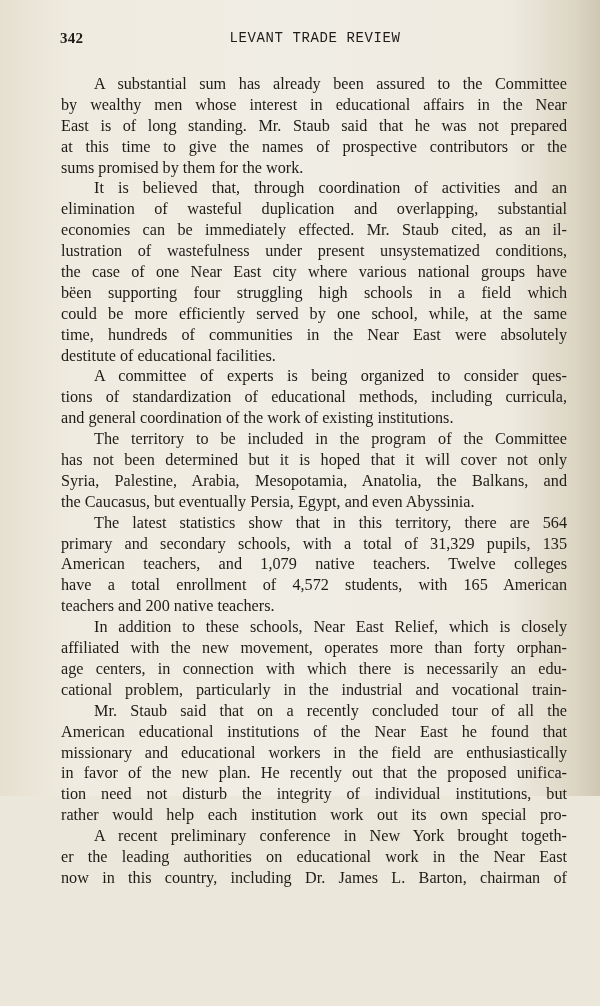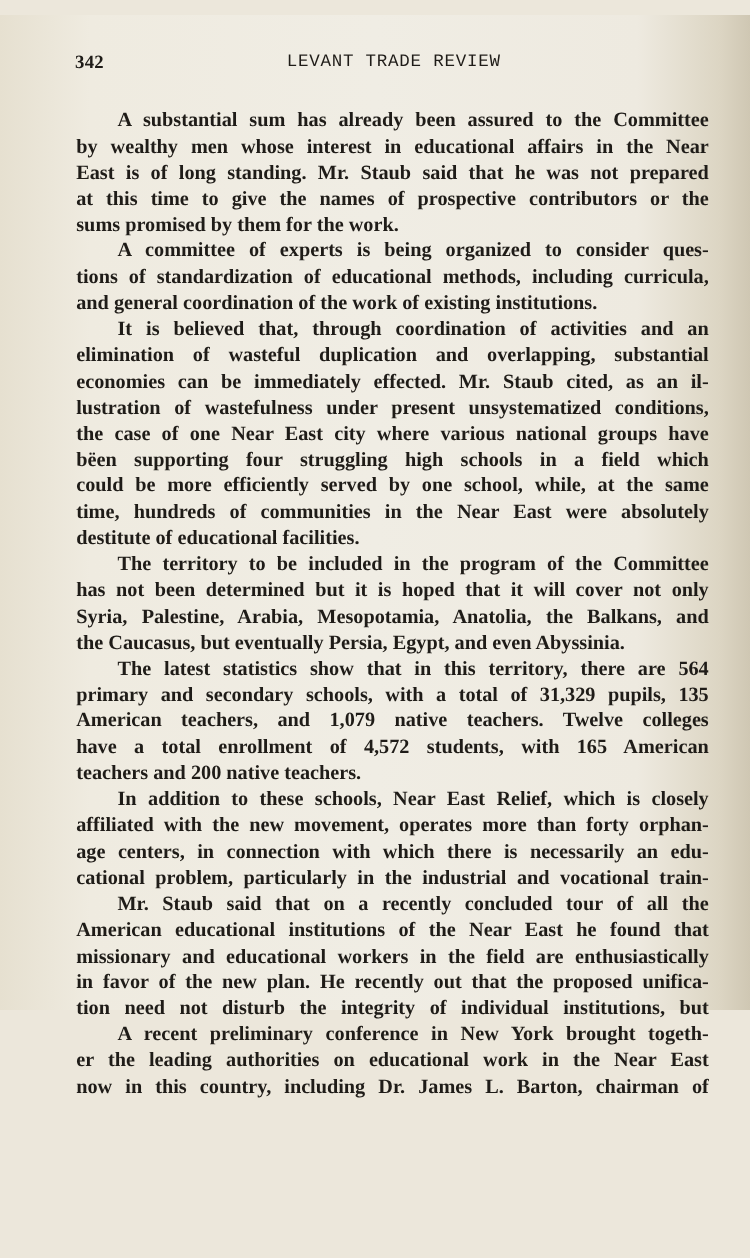--- a/index.html
+++ b/index.html
@@ -6,40 +6,39 @@
   body {
     width: 600px; height: 1006px; overflow: hidden;
     background: #ece7db;
     position: relative;
     font-family: "Liberation Serif", "DejaVu Serif", serif;
     color: #1f1c18;
   }
   .page {
     position: absolute; left: 0; top: 0; width: 600px; height: 796px;
     background: linear-gradient(90deg, #e6e0d0 0%, #efebe0 12%, #f0ede4 50%, #eeeae0 85%, #dcd5c3 96%, #cfc7b3 100%);
-    margin-top: 12px;
   }
   .header {
     position: absolute; left: 60px; top: 30px; width: 510px; height: 22px;
   }
   .page-number {
     position: absolute; left: 0; top: 0;
     font-size: 15px; font-weight: bold; letter-spacing: 0.2px;
   }
   .running-title {
     position: absolute; left: 0; width: 510px; top: 0; text-align: center;
     font-size: 14px; letter-spacing: 0.6px; font-family: Liberation Mono, monospace;
   }
   .body-text {
     position: absolute; left: 61px; top: 74px; width: 506px;
     font-size: 16.2px; line-height: 20.9px;
   }
   .line {
     display: block; white-space: nowrap; height: 20.9px;
-    text-align: justify; text-align-last: justify; font-weight: bold;
+    text-align: justify; text-align-last: justify;
   }
   .line.indent { padding-left: 33px; }
   .line.last { text-align-last: left; }
 </style>
 </head>
 <body>
 
 <div class="page">
   <div class="header">
     <span class="page-number">342</span>
@@ -47,34 +46,34 @@
   </div>
   <div class="body-text" id="body-text">
       <div>
         <span class="line indent">A substantial sum has already been assured to the Committee</span>
         <span class="line">by wealthy men whose interest in educational affairs in the Near</span>
         <span class="line">East is of long standing. Mr. Staub said that he was not prepared</span>
         <span class="line">at this time to give the names of prospective contributors or the</span>
         <span class="line last">sums promised by them for the work.</span>
       </div>
       <div>
-        <span class="line indent">A committee of experts is being organized to consider ques-</span>
-        <span class="line">tions of standardization of educational methods, including curricula,</span>
-        <span class="line last">and general coordination of the work of existing institutions.</span>
-      </div>
-      <div>
         <span class="line indent">It is believed that, through coordination of activities and an</span>
         <span class="line">elimination of wasteful duplication and overlapping, substantial</span>
         <span class="line">economies can be immediately effected. Mr. Staub cited, as an il-</span>
         <span class="line">lustration of wastefulness under present unsystematized conditions,</span>
         <span class="line">the case of one Near East city where various national groups have</span>
         <span class="line">bëen supporting four struggling high schools in a field which</span>
         <span class="line">could be more efficiently served by one school, while, at the same</span>
         <span class="line">time, hundreds of communities in the Near East were absolutely</span>
         <span class="line last">destitute of educational facilities.</span>
+      </div>
+      <div>
+        <span class="line indent">A committee of experts is being organized to consider ques-</span>
+        <span class="line">tions of standardization of educational methods, including curricula,</span>
+        <span class="line last">and general coordination of the work of existing institutions.</span>
       </div>
       <div>
         <span class="line indent">The territory to be included in the program of the Committee</span>
         <span class="line">has not been determined but it is hoped that it will cover not only</span>
         <span class="line">Syria, Palestine, Arabia, Mesopotamia, Anatolia, the Balkans, and</span>
         <span class="line last">the Caucasus, but eventually Persia, Egypt, and even Abyssinia.</span>
       </div>
       <div>
         <span class="line indent">The latest statistics show that in this territory, there are 564</span>
         <span class="line">primary and secondary schools, with a total of 31,329 pupils, 135</span>
@@ -87,20 +86,21 @@
         <span class="line">affiliated with the new movement, operates more than forty orphan-</span>
         <span class="line">age centers, in connection with which there is necessarily an edu-</span>
         <span class="line">cational problem, particularly in the industrial and vocational train-</span>
       </div>
       <div>
         <span class="line indent">Mr. Staub said that on a recently concluded tour of all the</span>
         <span class="line">American educational institutions of the Near East he found that</span>
         <span class="line">missionary and educational workers in the field are enthusiastically</span>
         <span class="line">in favor of the new plan. He recently out that the proposed unifica-</span>
         <span class="line">tion need not disturb the integrity of individual institutions, but</span>
+        <span class="line">rather would help each institution work out its own special pro-</span>
       </div>
       <div>
         <span class="line indent">A recent preliminary conference in New York brought togeth-</span>
         <span class="line">er the leading authorities on educational work in the Near East</span>
         <span class="line">now in this country, including Dr. James L. Barton, chairman of</span>
       </div>
     </div>
 </div>
 
 </body></html>

